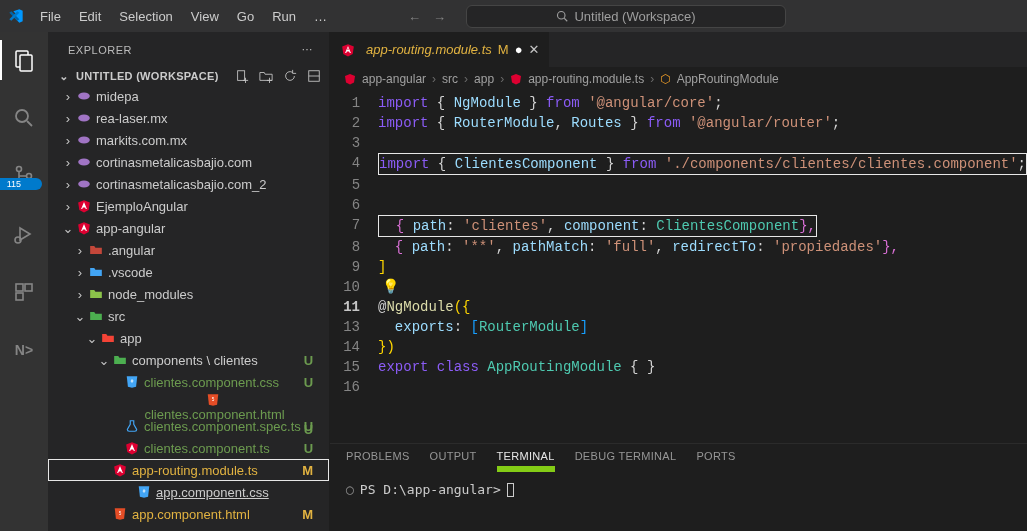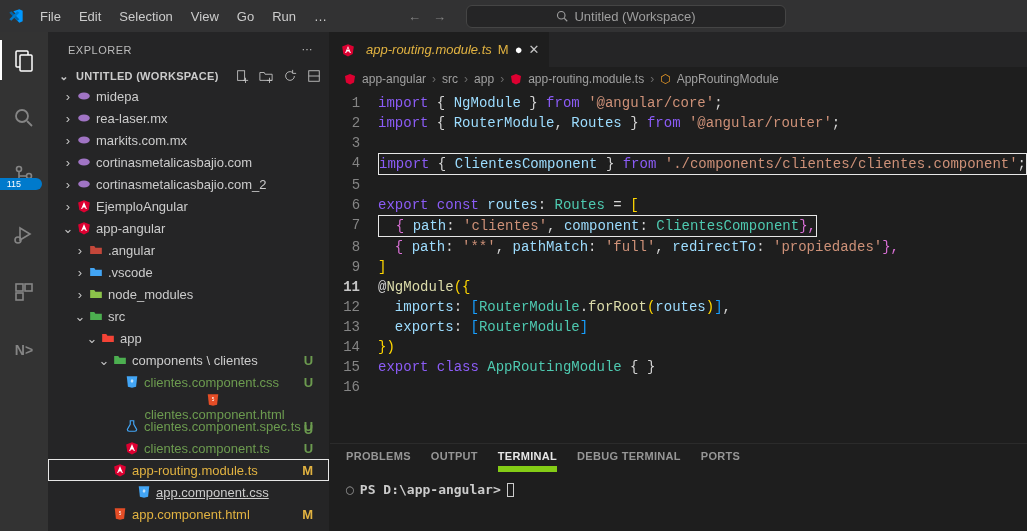--- a/index.html
+++ b/index.html
@@ -35,21 +35,21 @@
   .tab .close { color: #c5c5c5; font-style: normal; }
   .breadcrumb { height: 24px; display: flex; align-items: center; gap: 6px; padding: 0 14px; color: #a0a0a0; font-size: 12px; }
   .breadcrumb .sep { color: #6a6a6a; }
   .code-area { flex: 1; overflow: auto; font-family: Consolas, "Courier New", monospace; font-size: 14px; line-height: 20px; padding: 2px 0; }
   .code-line { display: flex; }
   .gutter { width: 48px; text-align: right; padding-right: 18px; color: #858585; user-select: none; }
   .code { white-space: pre; }
   .kw { color: #8b5cf6; } .id { color: #9cdcfe; } .fn { color: #dcdcaa; } .ty { color: #4ec9b0; } .str { color: #ce9178; } .pn { color: #d4d4d4; } .br0 { color: #ffd700; } .br1 { color: #da70d6; } .br2 { color: #179fff; } .bold-ln .gutter { color:#c6c6c6; }
   .hl-box { border: 1.5px solid #e7e7e7; }
   .bulb { color:#ffcc00; margin-left:4px;}
-  .panel { height: 88px; border-top: 1px solid #2b2b2b; background: #1e1e1e; display: flex; flex-direction: column; font-weight: bold; }
+  .panel { height: 88px; border-top: 1px solid #2b2b2b; background: #1e1e1e; display: flex; flex-direction: column; }
   .panel-tabs { display: flex; gap: 20px; padding: 6px 16px 0 16px; font-size: 11px; letter-spacing: 0.3px; color: #969696; }
   .panel-tabs .ptab.active { color: #e7e7e7; border-bottom: 6px solid #84cc16; padding-bottom: 4px; }
   .panel-tabs .ptab { cursor:pointer; padding-bottom:4px;}
   .term { font-family: Consolas, monospace; font-size: 13px; padding: 10px 16px; color: #cccccc; display:flex; align-items:center; gap:6px;}
   .cursor-box { display:inline-block; width:7px; height:14px; border:1px solid #cccccc;}
   .file-label.git-u { color: #6c9b4f; }
   .file-label.git-m { color: #e2b341; }
   svg { display:block; }
 </style>
 </head>
@@ -422,41 +422,40 @@
       <div class="code-line">
           <span class="gutter">4</span>
           <span class="code hl-box"><span class="kw">import</span><span class="pn"> { </span><span class="id">ClientesComponent</span><span class="pn"> } </span><span class="kw">from</span><span> </span><span class="str">'./components/clientes/clientes.component'</span><span class="pn">;</span></span>
         </div>
       <div class="code-line">
           <span class="gutter">5</span>
           <span class="code"></span>
         </div>
       <div class="code-line">
           <span class="gutter">6</span>
-          <span class="code"><span class="kw">export</span><span> </span><span class="kw">const</span><span> </span><span class="id">routes</span><span class="pn">: </span><span class="ty">Routes</span><span class="pn"> = </span><span class="br0">[</span></span>
         </div>
       <div class="code-line">
           <span class="gutter">7</span>
           <span class="code hl-box"><span class="br1">  { </span><span class="id">path</span><span class="pn">: </span><span class="str">'clientes'</span><span class="pn">, </span><span class="id">component</span><span class="pn">: </span><span class="ty">ClientesComponent</span><span class="br1">},</span></span>
         </div>
       <div class="code-line">
           <span class="gutter">8</span>
           <span class="code"><span class="br1">  { </span><span class="id">path</span><span class="pn">: </span><span class="str">'**'</span><span class="pn">, </span><span class="id">pathMatch</span><span class="pn">: </span><span class="str">'full'</span><span class="pn">, </span><span class="id">redirectTo</span><span class="pn">: </span><span class="str">'propiedades'</span><span class="br1">},</span></span>
         </div>
       <div class="code-line">
           <span class="gutter">9</span>
           <span class="code"><span class="br0">]</span></span>
+        </div>
+      <div class="code-line">
+          <span class="gutter">10</span>
+          <span class="code"><span class="bulb">💡</span></span>
         </div>
       <div class="code-line bold-ln">
           <span class="gutter" style="font-weight:600">11</span>
           <span class="code"><span class="pn">@</span><span class="fn">NgModule</span><span class="br0">({</span></span>
-        </div>
-      <div class="code-line">
-          <span class="gutter">12</span>
-          <span class="code"><span>  </span><span class="id">imports</span><span class="pn">: </span><span class="br2">[</span><span class="ty">RouterModule</span><span class="pn">.</span><span class="fn">forRoot</span><span class="br0">(</span><span class="id">routes</span><span class="br0">)</span><span class="br2">]</span><span class="pn">,</span></span>
         </div>
       <div class="code-line">
           <span class="gutter">13</span>
           <span class="code"><span>  </span><span class="id">exports</span><span class="pn">: </span><span class="br2">[</span><span class="ty">RouterModule</span><span class="br2">]</span></span>
         </div>
       <div class="code-line">
           <span class="gutter">14</span>
           <span class="code"><span class="br0">})</span></span>
         </div>
       <div class="code-line">

